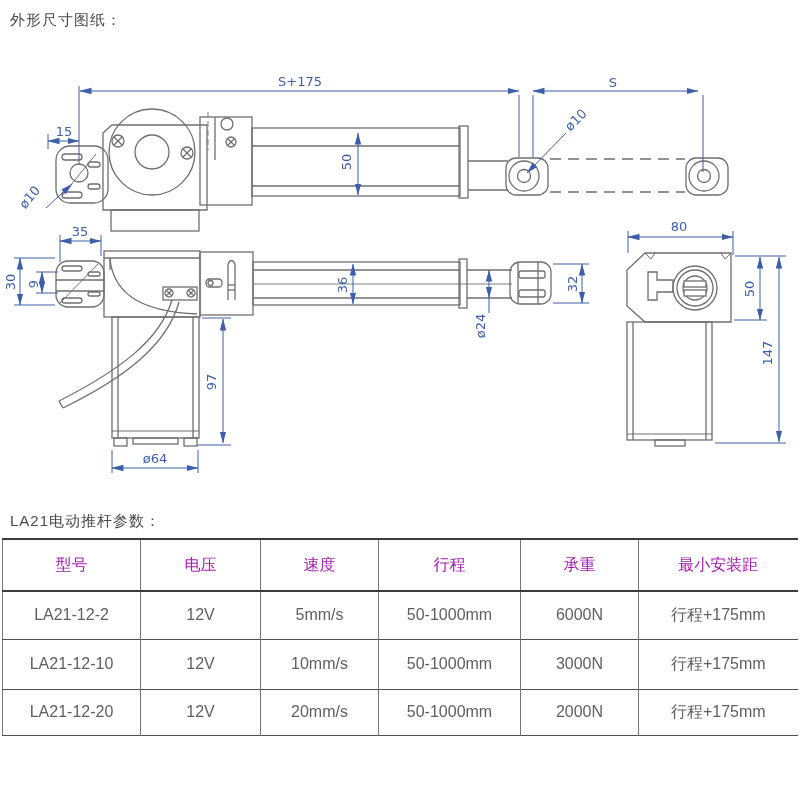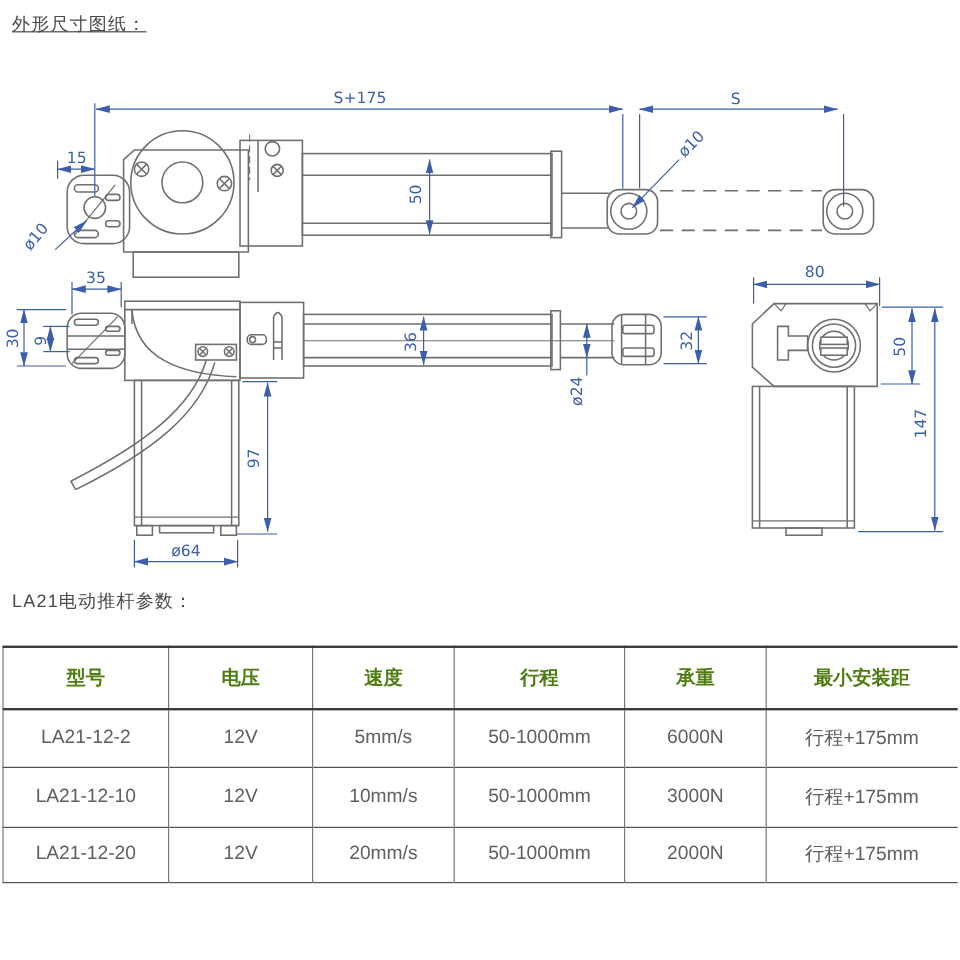--- a/index.html
+++ b/index.html
@@ -4,35 +4,35 @@
 <style>
   html,body{margin:0;padding:0;}
   body{
     width:800px;height:800px;position:relative;background:#ffffff;
     font-family:"Liberation Sans","DejaVu Sans",sans-serif;
     overflow:hidden;
   }
   .sec-title{
     position:absolute;font-size:15px;color:#4a4a4a;letter-spacing:1px;
   }
-  #drawing-title{left:10px;top:11px;text-decoration:underline;}
-  #table-title{left:10px;top:492px;}
+  #drawing-title{left:10px;top:11px;}
+  #table-title{left:10px;top:512px;}
   svg{position:absolute;left:0;top:0;}
   svg text{
     font-family:"DejaVu Sans","Liberation Sans",sans-serif;
     font-size:13px;fill:#3d5fa9;
   }
   table.spec{
     position:absolute;left:2px;top:538px;width:795px;
     border-collapse:collapse;table-layout:fixed;
     font-size:16px;color:#606060;
     border-left:1px solid #777;
     border-top:2px solid #3c3c3c;
   }
-  table.spec th{font-weight:bold;color:#4d7c0f;}
+  table.spec th{font-weight:normal;color:#a21caf;}
   table.spec th,table.spec td{
     text-align:center;vertical-align:middle;
     border-right:1px solid #777;padding:0;
   }
   table.spec th:last-child,table.spec td:last-child{border-right:none;}
   table.spec thead tr{height:52px;border-bottom:2px solid #3c3c3c;}
   table.spec tbody tr{border-bottom:1px solid #4f4f4f;}
   table.spec tbody tr:nth-child(1){height:48px;}
   table.spec tbody tr:nth-child(2){height:50px;margin-top:12px;}
   table.spec tbody tr:nth-child(3){height:46px;padding-left:12px;}

